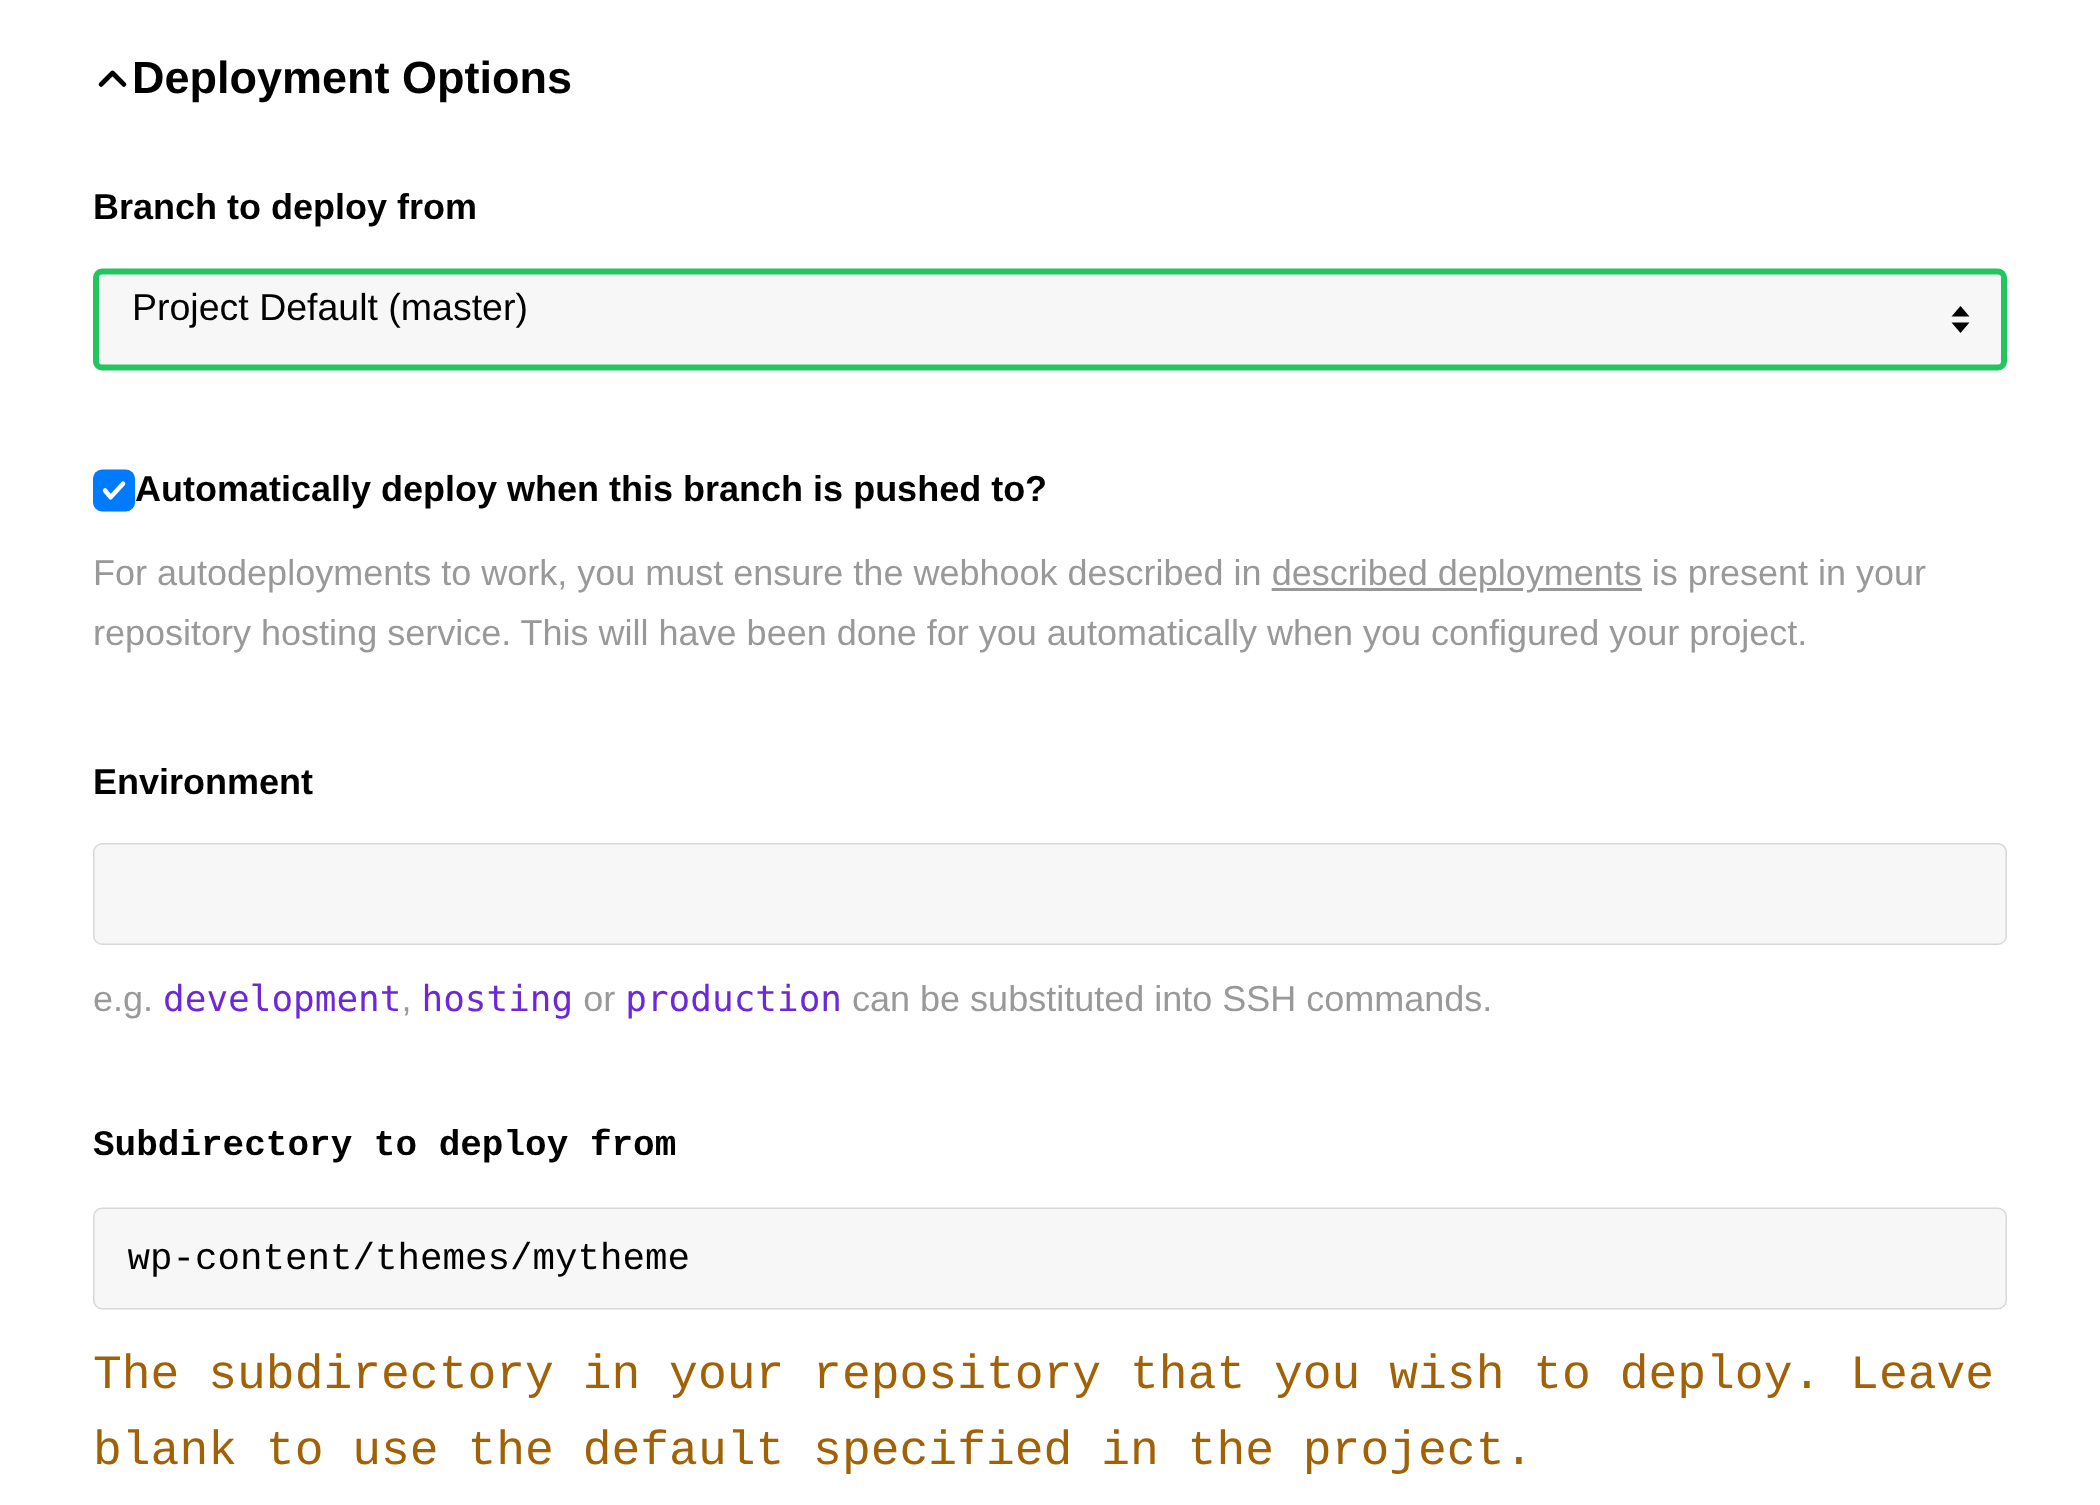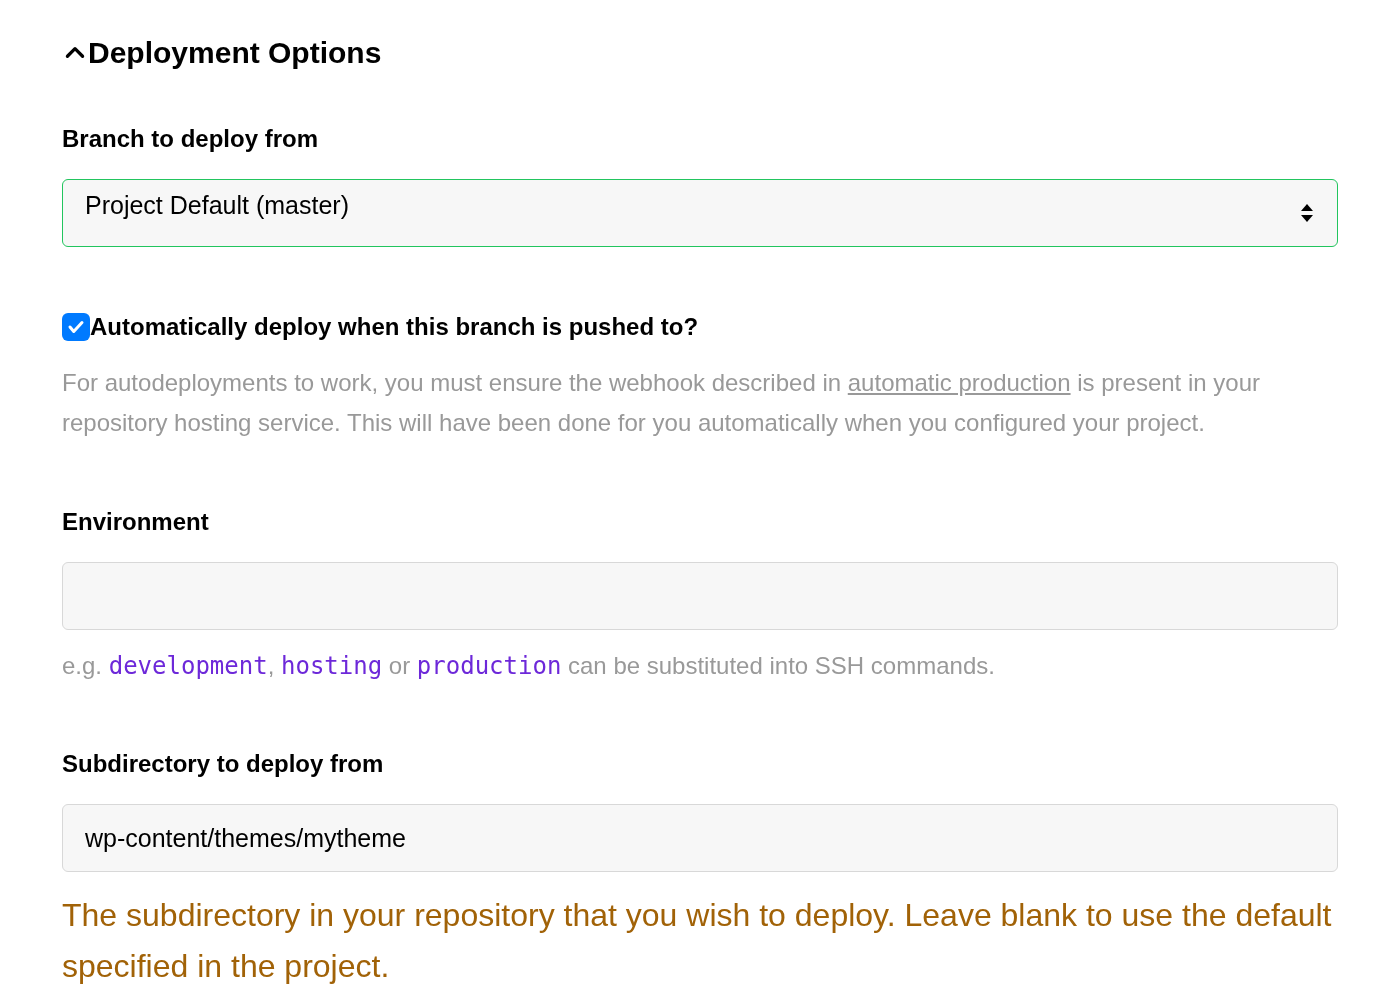--- a/index.html
+++ b/index.html
@@ -46,21 +46,21 @@
       position: relative;
       width: 100%;
     }
     .select-input {
       width: 100%;
       height: 68px;
       padding: 0 50px 16px 22px;
       font-size: 25px;
       color: #000000;
       background: #f7f7f7;
-      border: 1px solid #22c55e;
+      border: 4px solid #22c55e;
       border-radius: 6px;
       appearance: none;
       -webkit-appearance: none;
       cursor: pointer;
       font-family: inherit;
     }
     .select-caret {
       position: absolute;
       right: 22px;
       top: 50%;
@@ -166,29 +166,29 @@
 <div class="field-group">
   <div class="checkbox-row">
     <div class="checkbox-box">
       <svg viewBox="0 0 24 24" fill="none" stroke="#ffffff" stroke-width="4" stroke-linecap="round" stroke-linejoin="round">
         <polyline points="4 12 9 18 20 6"></polyline>
       </svg>
     </div>
     <span class="checkbox-label">Automatically deploy when this branch is pushed to?</span>
   </div>
   <p class="help-text">
-    <span>For autodeployments to work, you must ensure the webhook described in </span><a>automatic production</a><span> is present in your repository hosting service. This will have been done for you automatically when you configured your project.</span>
+    <span>For autodeployments to work, you must ensure the webhook described in </span><a>described deployments</a><span> is present in your repository hosting service. This will have been done for you automatically when you configured your project.</span>
   </p>
 </div>
 
 <div class="field-group">
   <label class="field-label">Environment</label>
   <input type="text" class="text-input" value="" style="">
   <p class="env-hint">
     <span>e.g. </span><span class="code">development</span><span>, </span><span class="code">hosting</span><span> or </span><span class="code">production</span><span> can be substituted into SSH commands.</span>
   </p>
 </div>
 
-<div class="field-group" style="margin-bottom:4px;">
+<div class="field-group" style="margin-bottom:4px;font-family:Liberation Mono, monospace;">
   <label class="field-label">Subdirectory to deploy from</label>
   <input type="text" class="text-input" value="wp-content/themes/mytheme" style="">
   <p class="sub-hint">The subdirectory in your repository that you wish to deploy. Leave blank to use the default specified in the project.</p>
 </div>
 
 </body></html>

